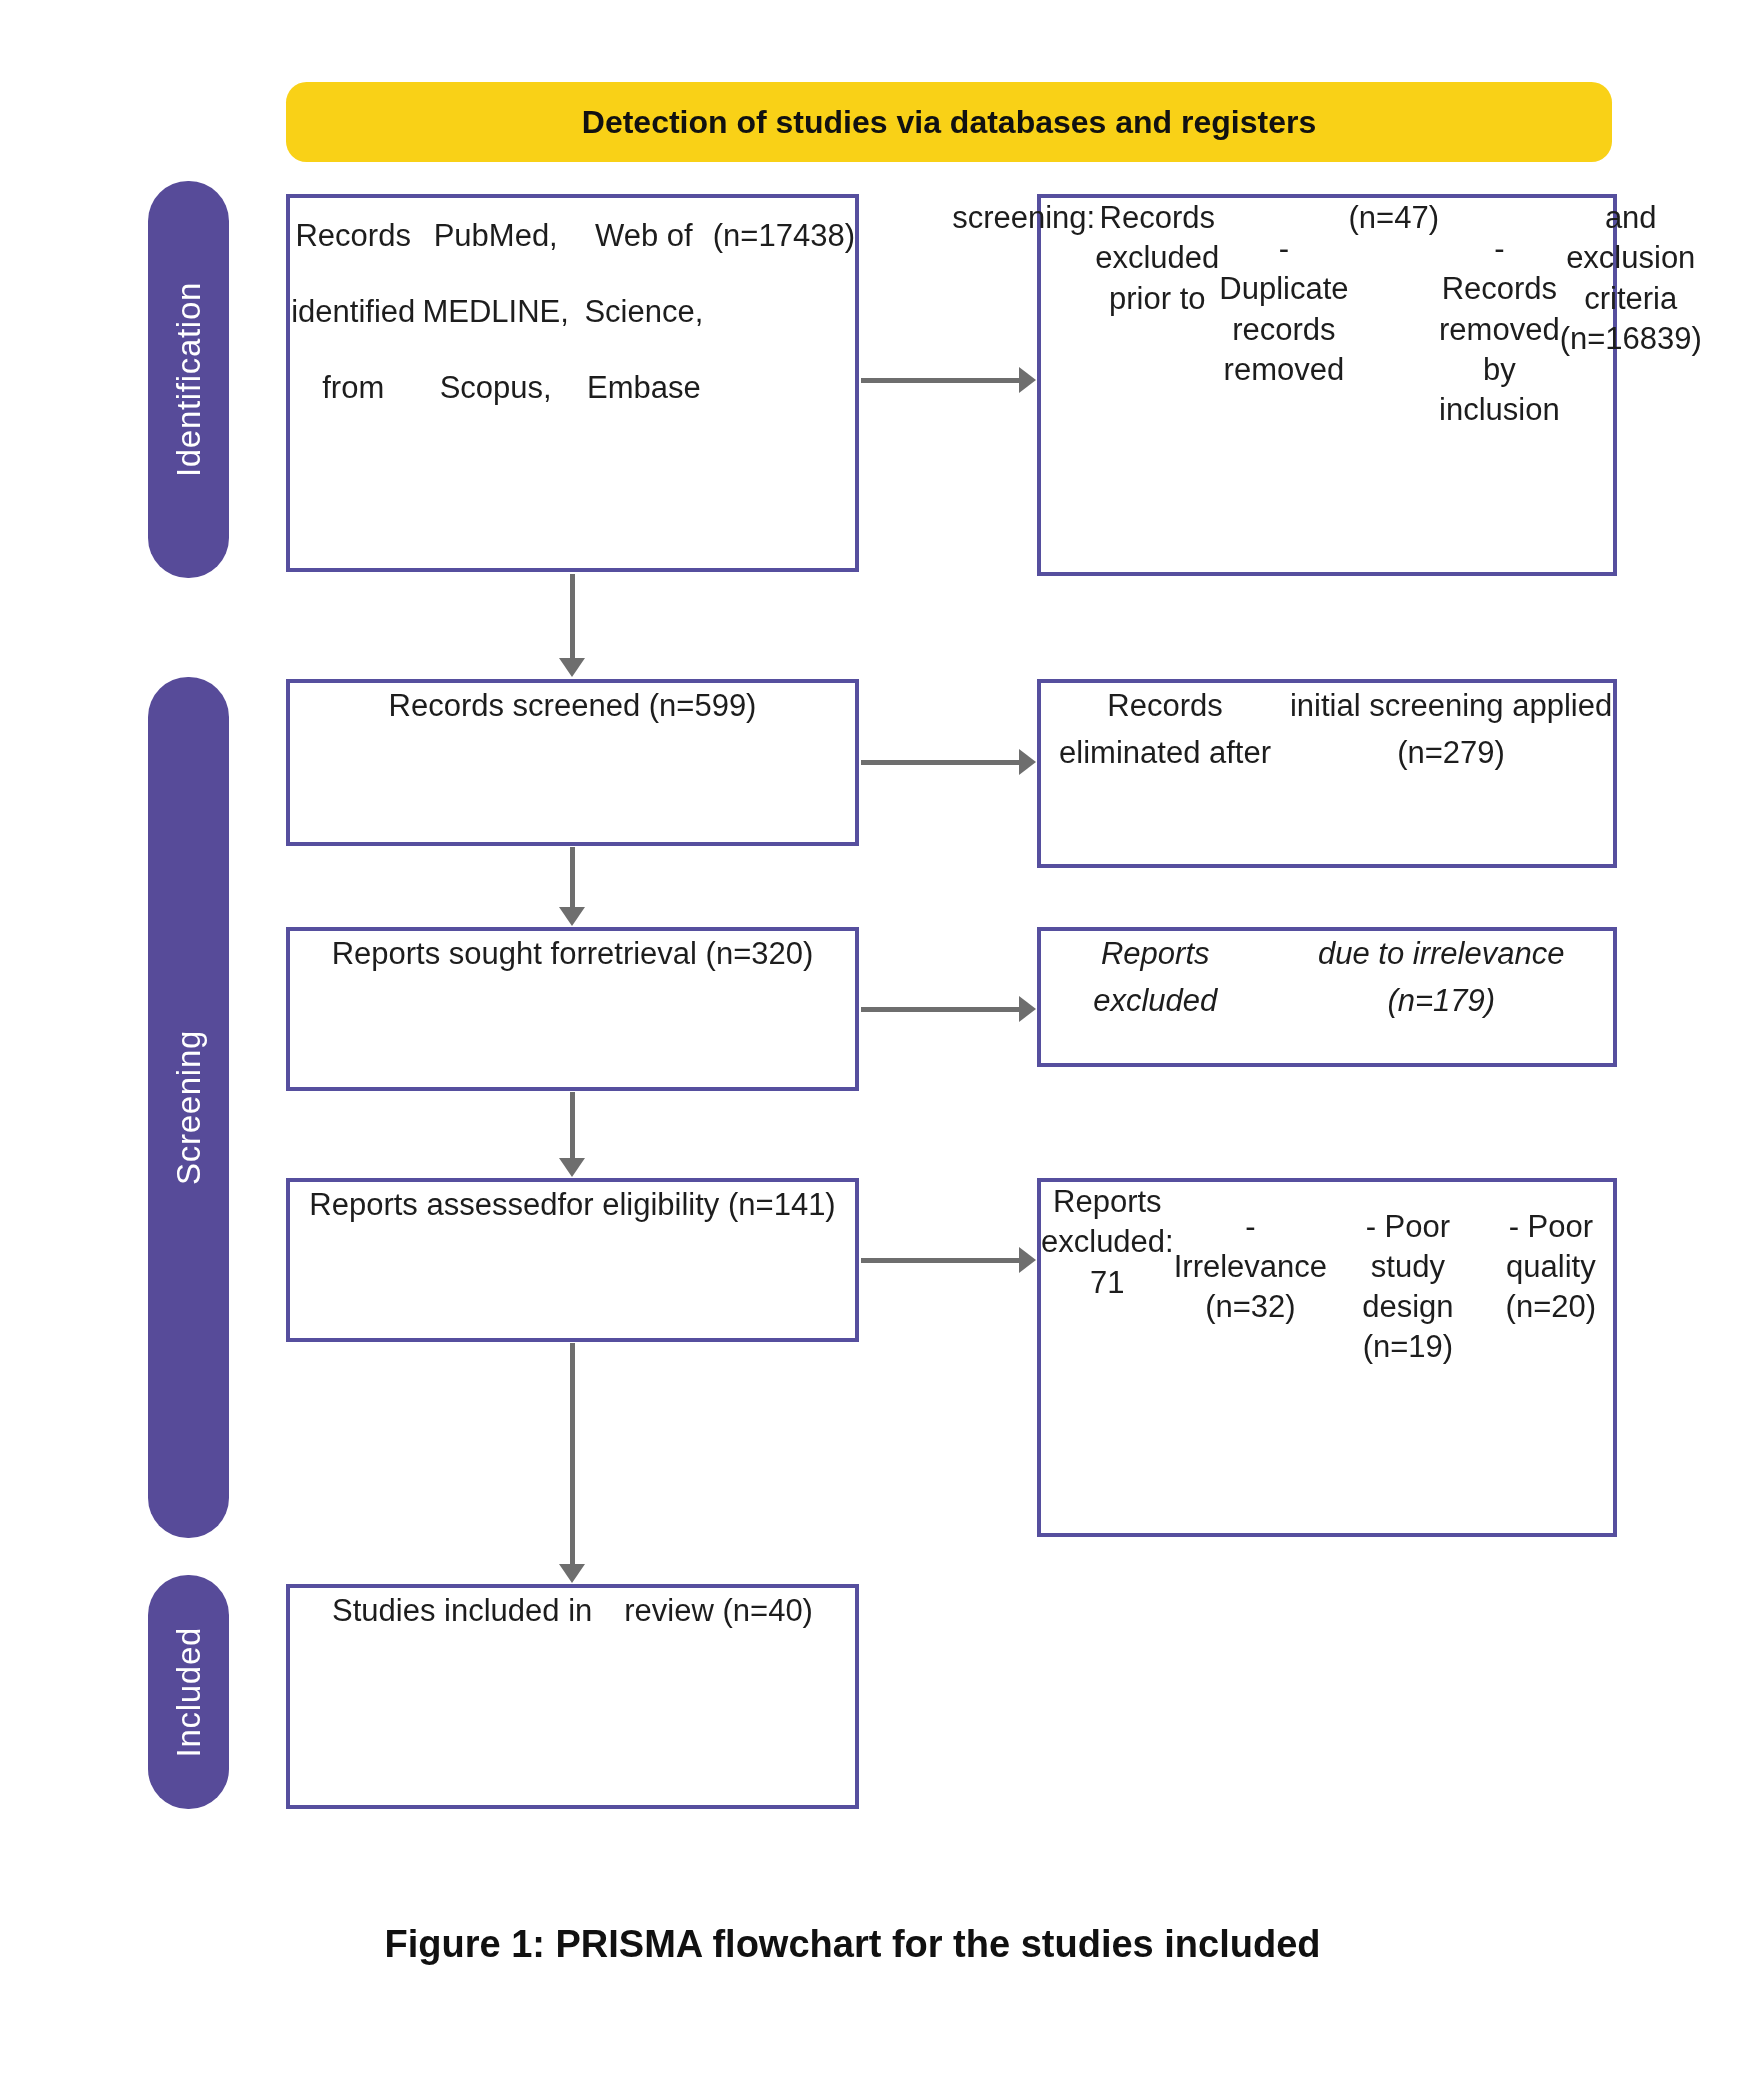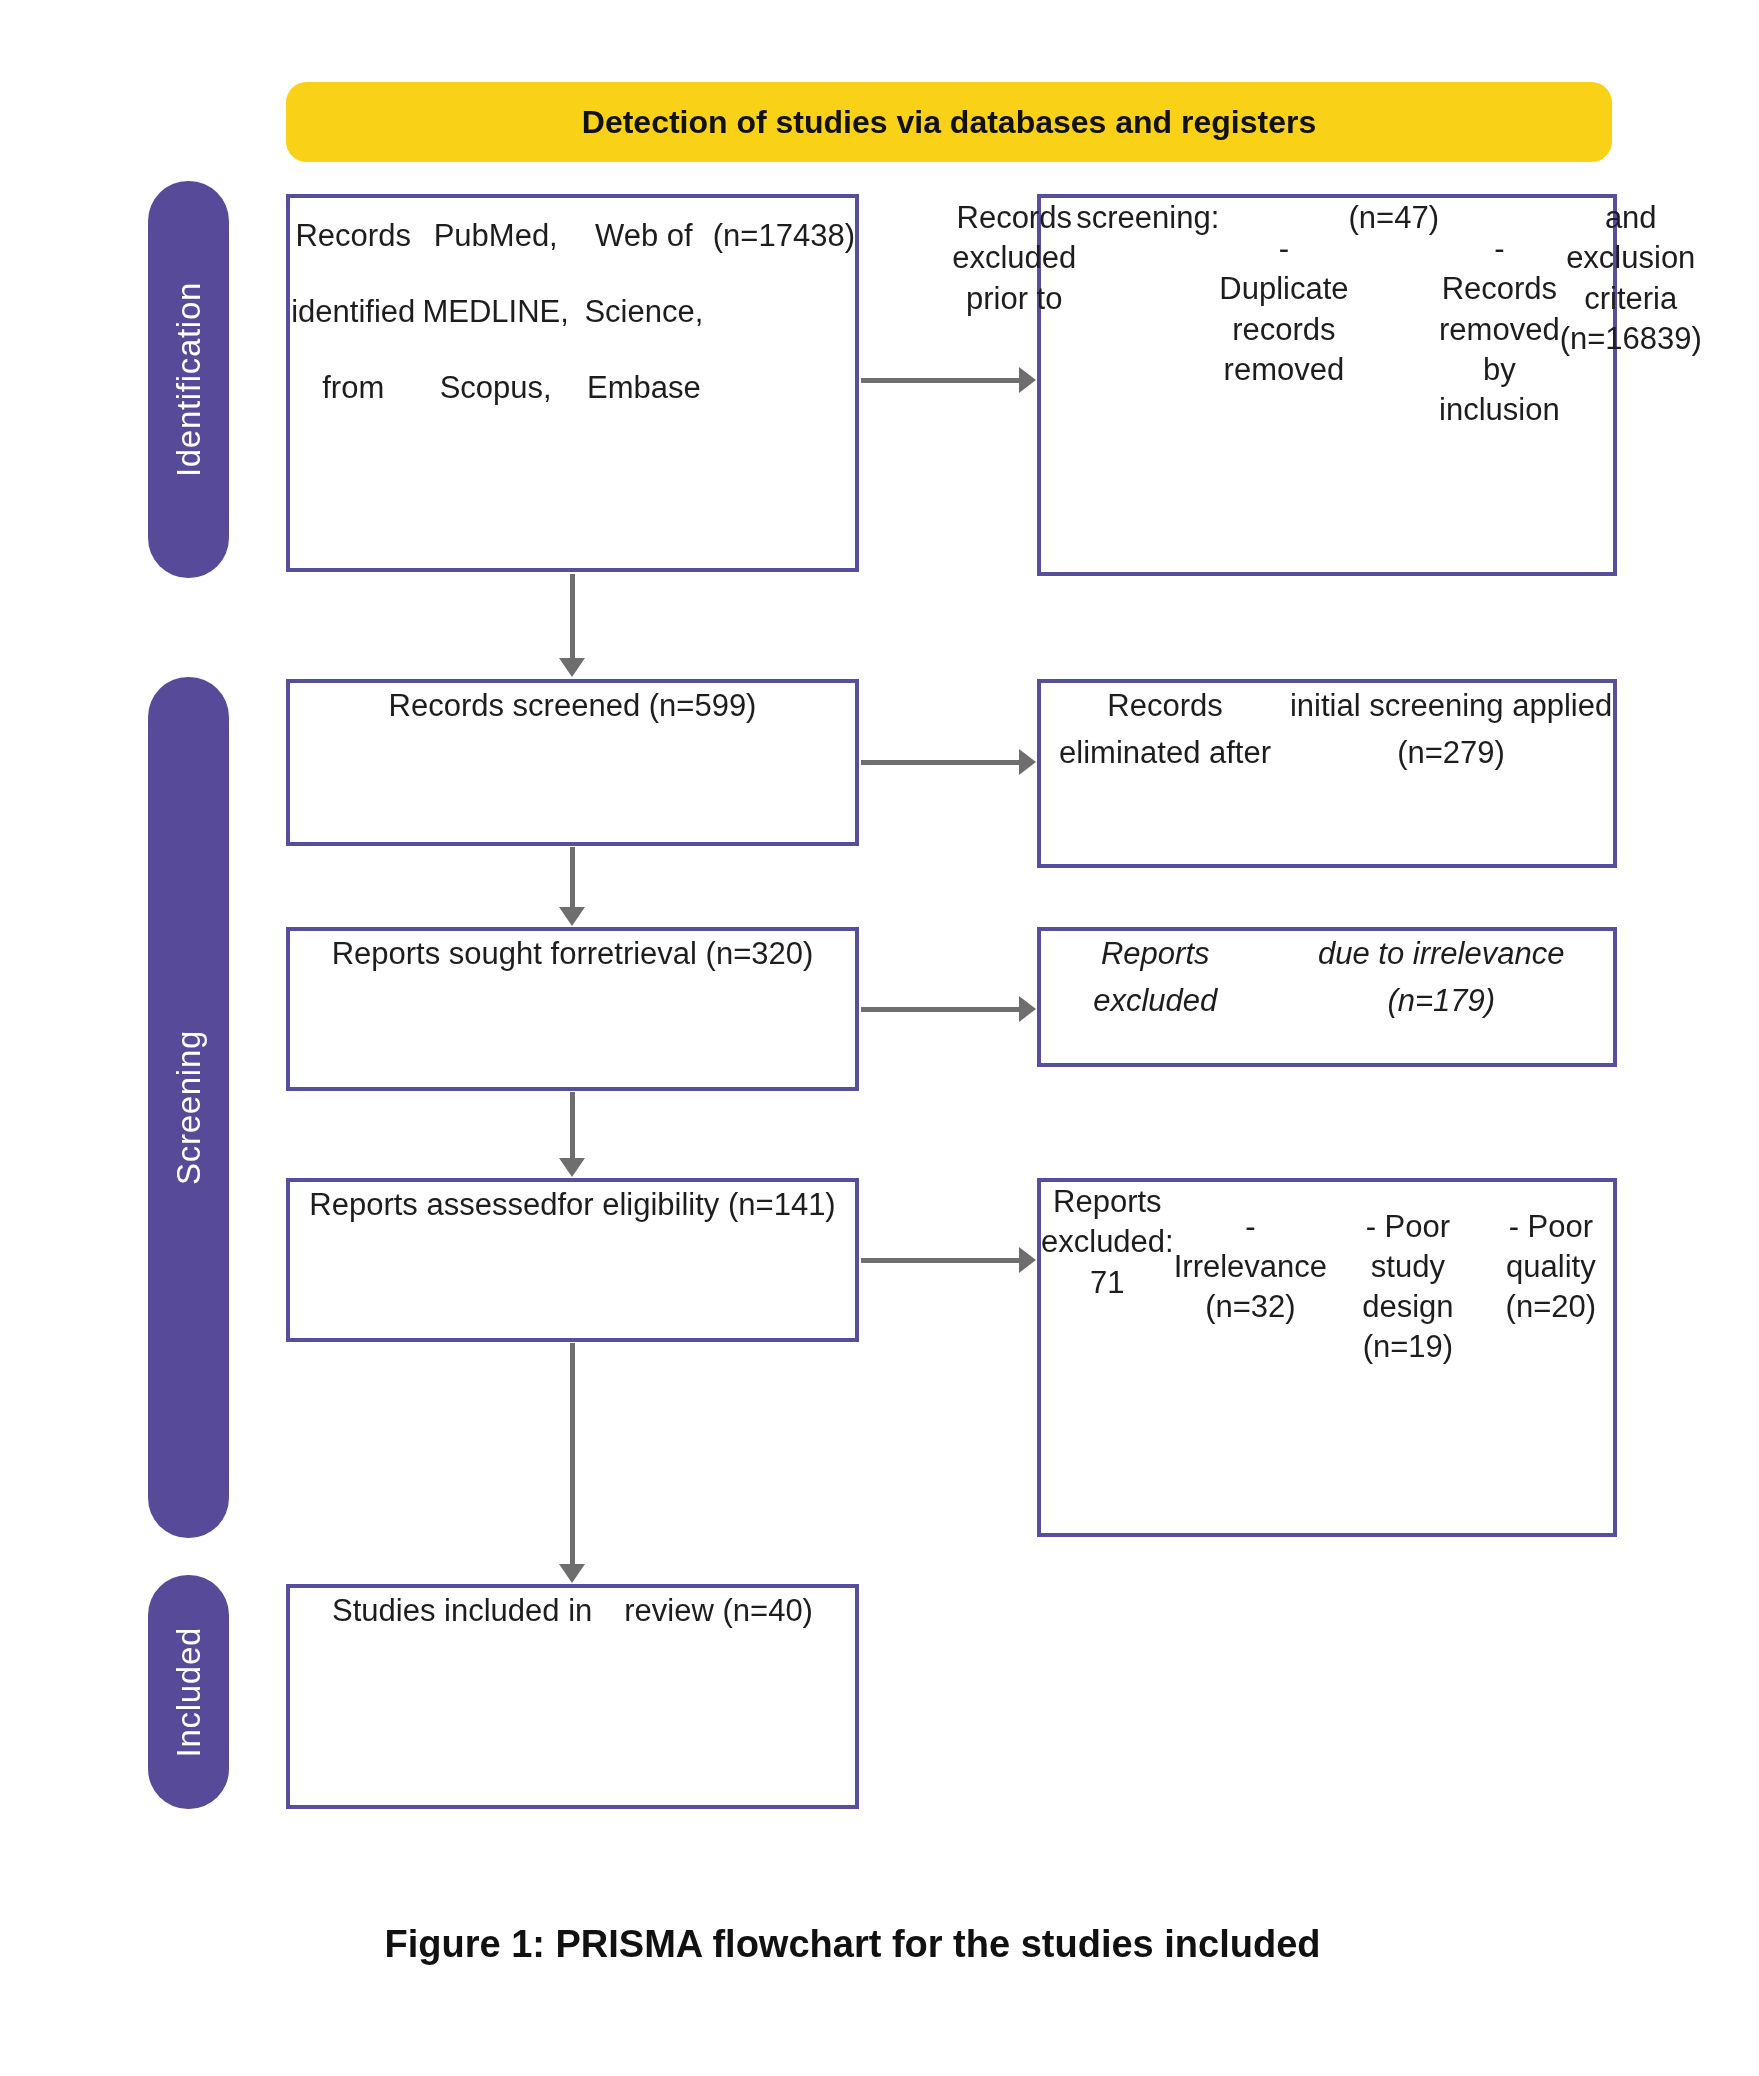--- a/index.html
+++ b/index.html
@@ -102,22 +102,22 @@
   </div>
 
   <div class="box col-left" id="box-identified">
     <span class="line">Records identified from</span>
     <span class="line">PubMed, MEDLINE, Scopus,</span>
     <span class="line">Web of Science, Embase</span>
     <span class="line">(n=17438)</span>
   </div>
 
   <div class="box col-right" id="box-excluded-prior">
+    <span class="line">screening:</span>
     <span class="line">Records excluded prior to</span>
-    <span class="line">screening:</span>
     <span class="line">- Duplicate records removed</span>
     <span class="line">(n=47)</span>
     <span class="line">- Records removed by inclusion</span>
     <span class="line">and exclusion criteria (n=16839)</span>
   </div>
 
   <div class="box col-left" id="box-screened">
     <span class="line">Records screened (n=599)</span>
   </div>
 

